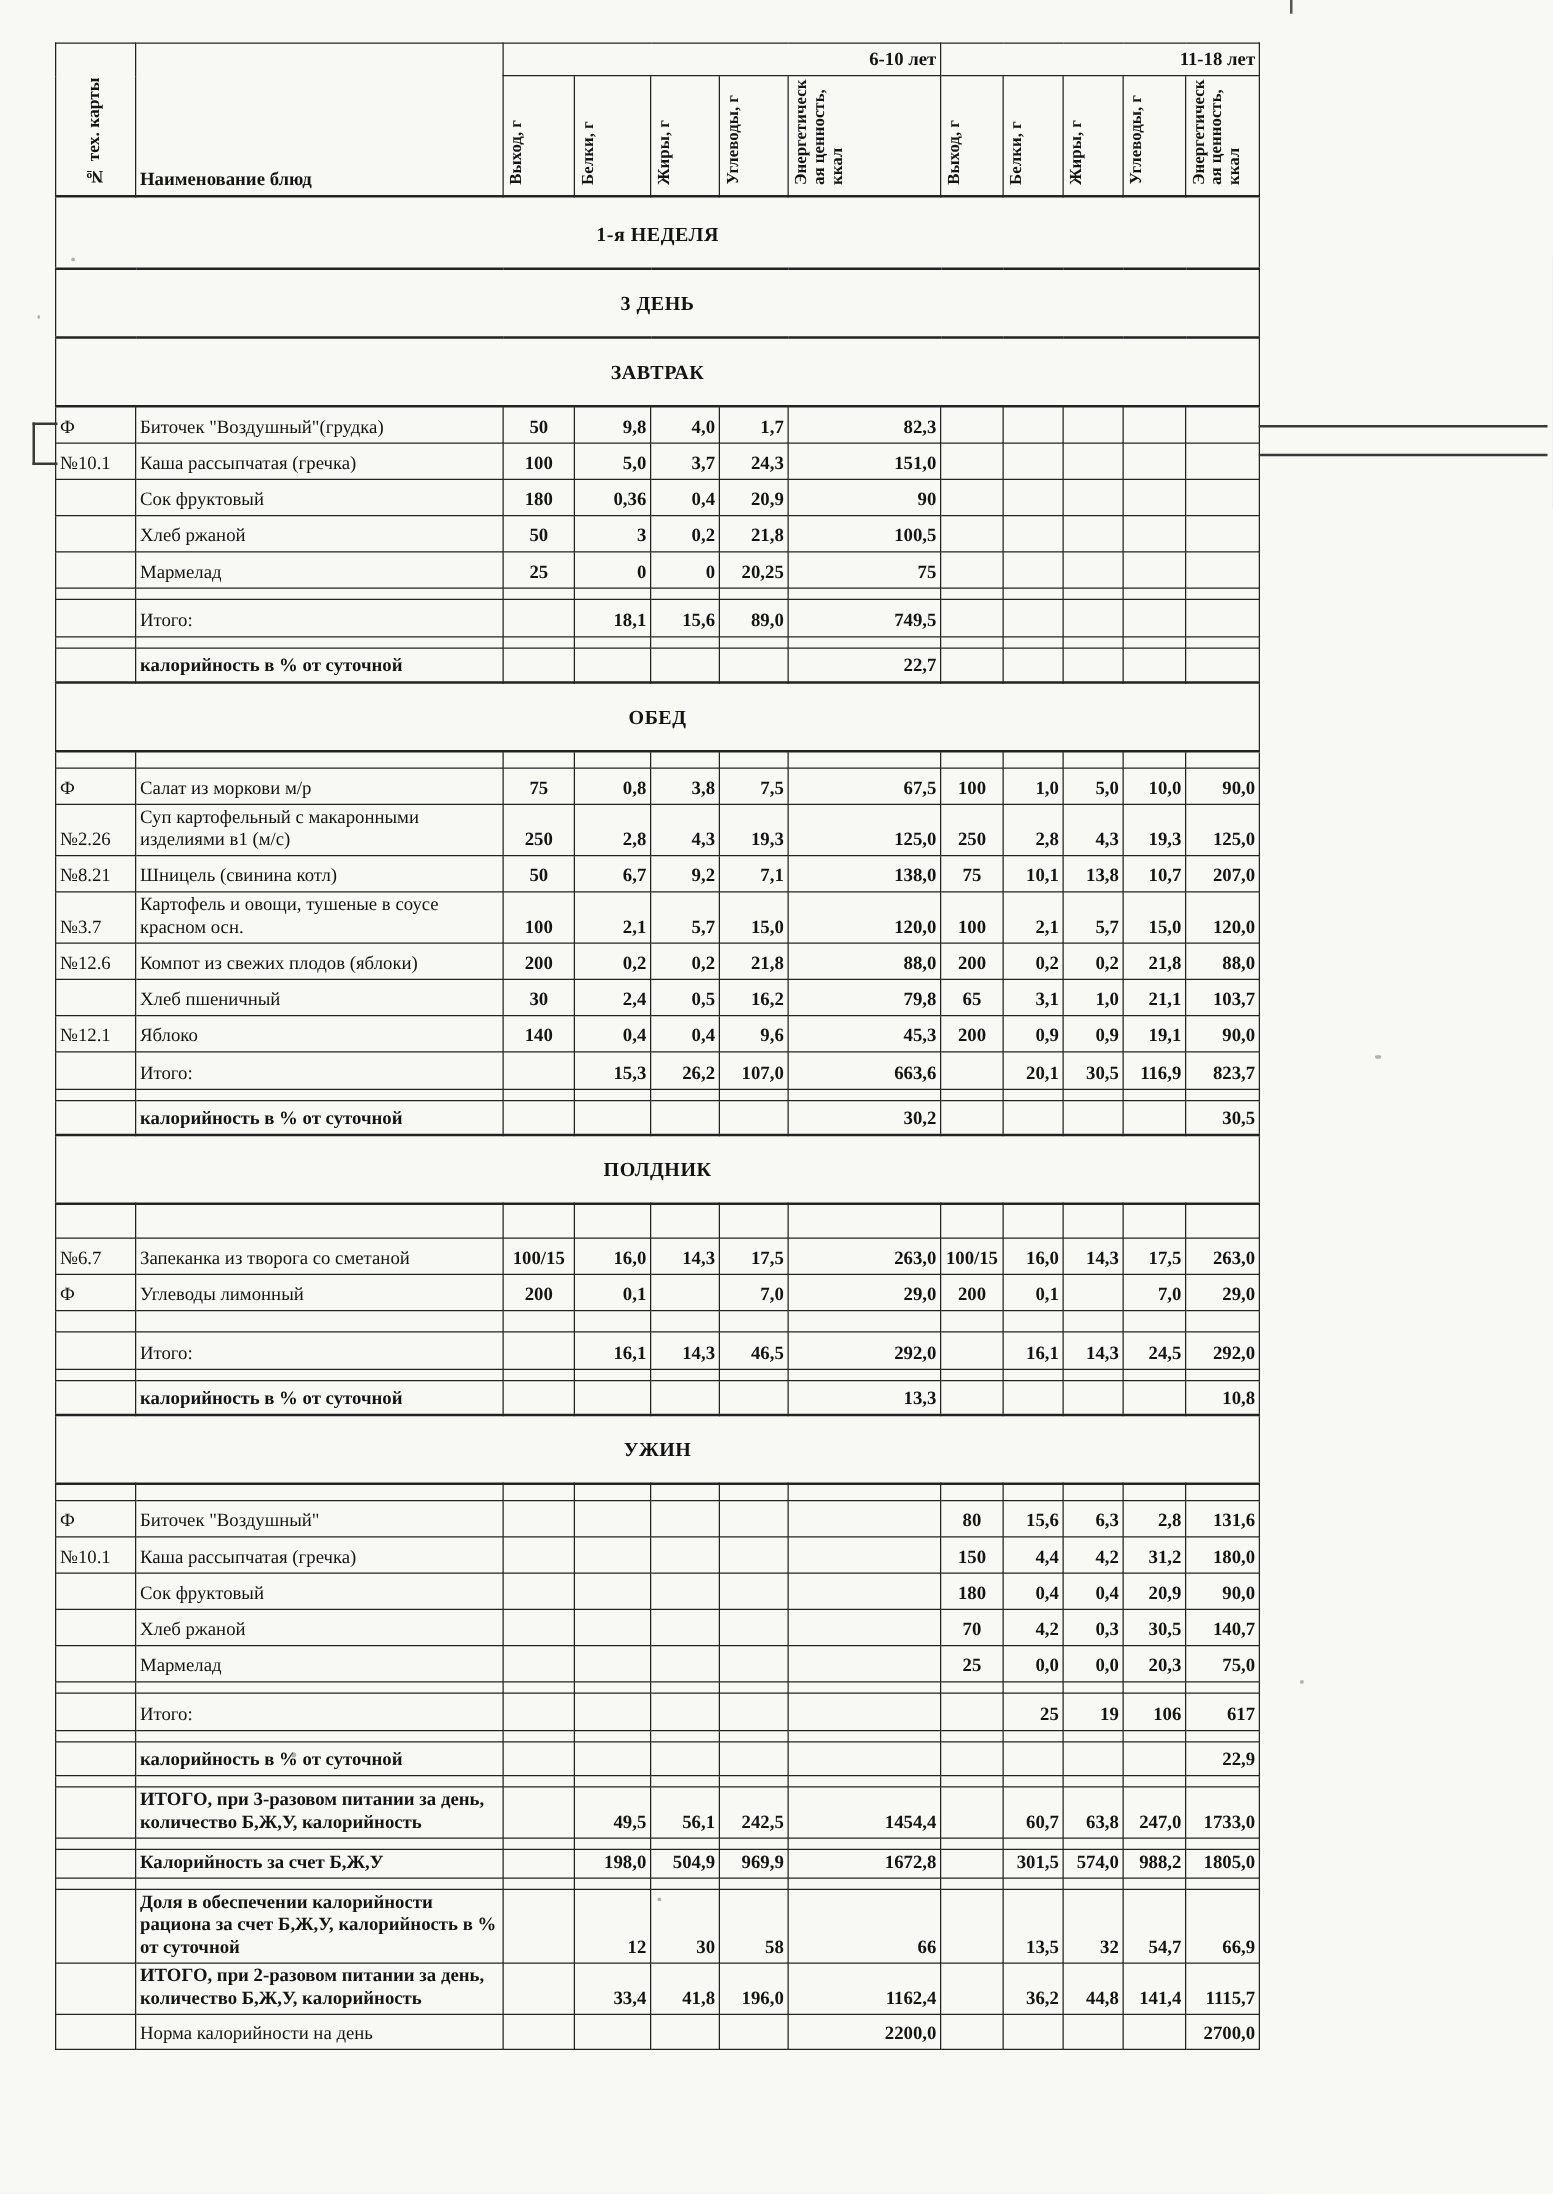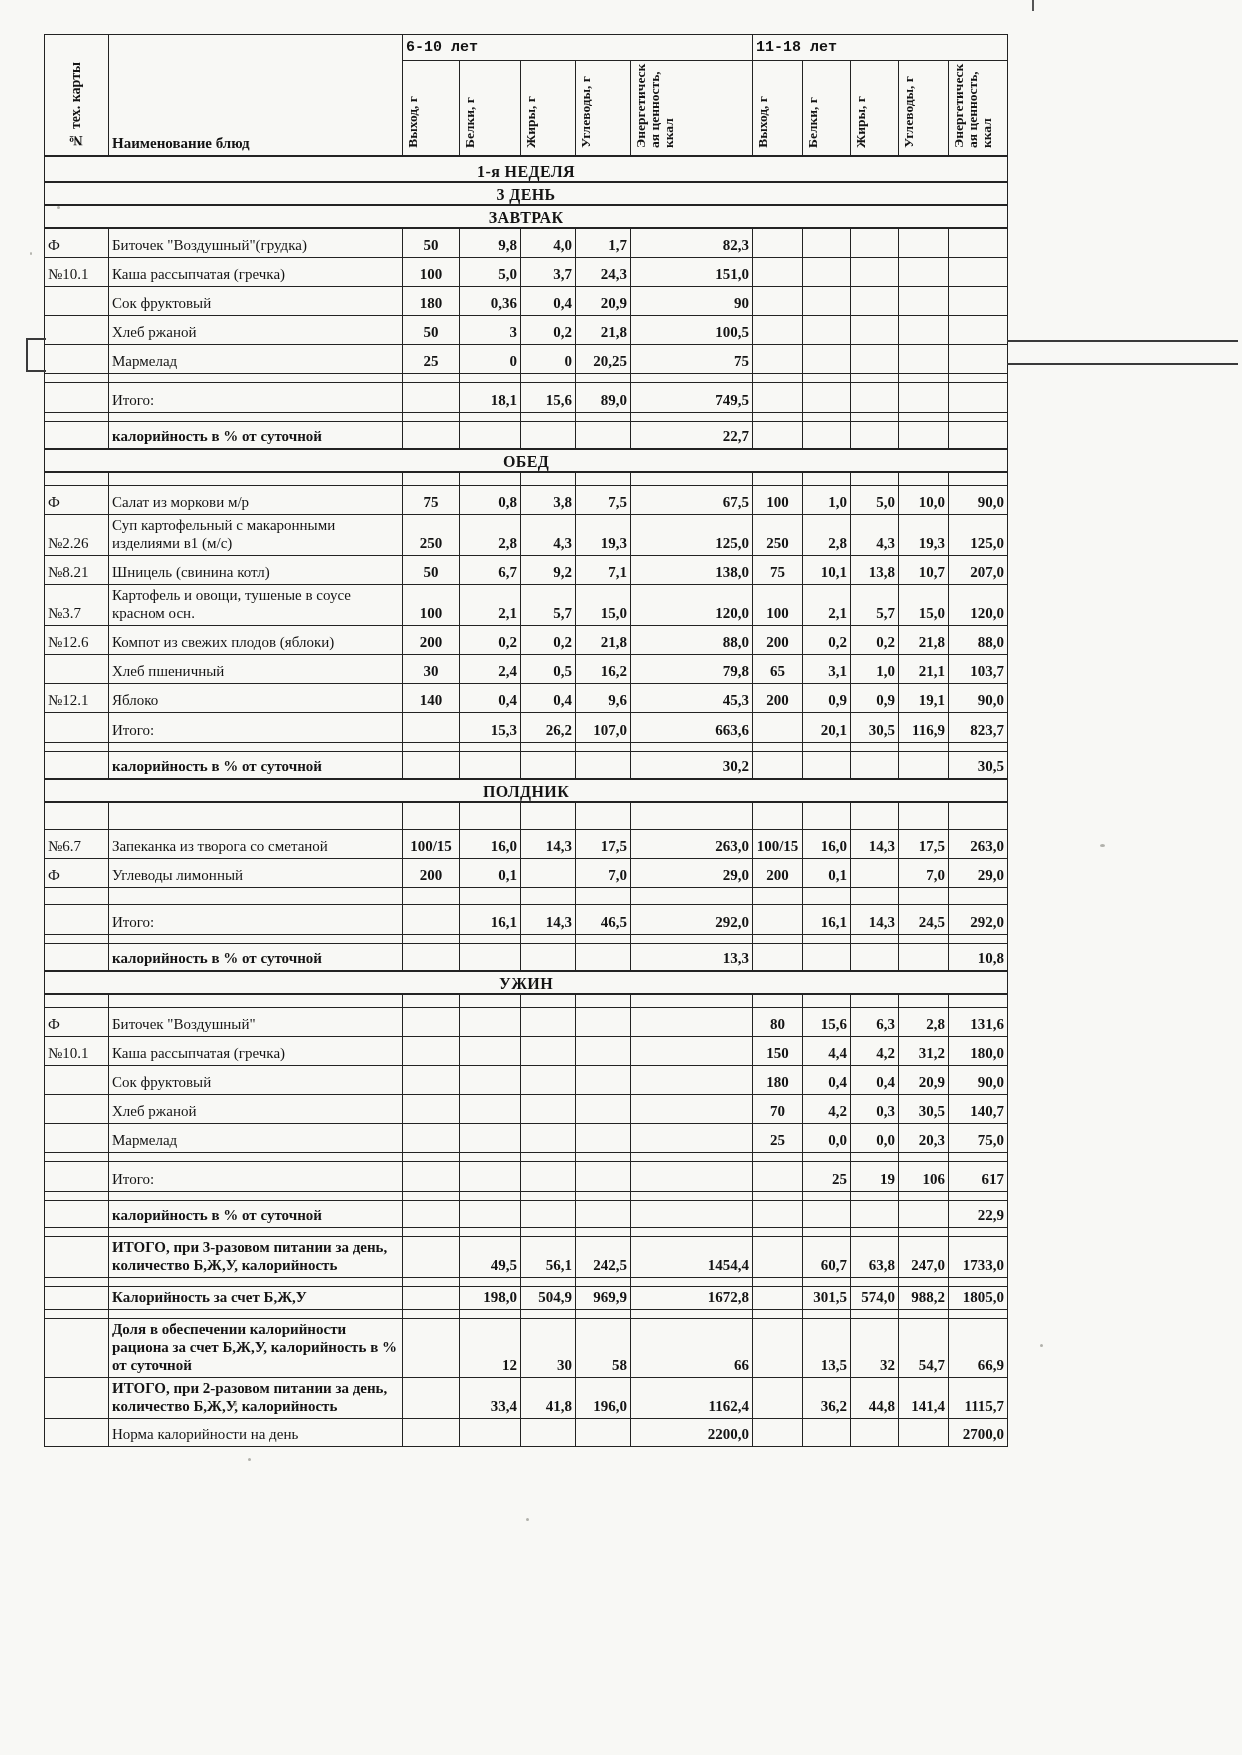--- a/index.html
+++ b/index.html
@@ -15,37 +15,37 @@
   table.menu th,table.menu td{
     border:1.5px solid #232323;
     font-size:15px;line-height:1.2;
     vertical-align:bottom;
     padding:1px 3px 3px 3px;
     overflow:visible;
     background:transparent;
   }
   
   thead th{font-weight:bold;}
-  th.groupLbl{font-size:16px;text-align:left;vertical-align:middle;height:21px;padding:1px;font-family:Liberation Mono, monospace;}
+  th.groupLbl{font-size:16px;text-align:right;vertical-align:middle;height:21px;padding:1px;}
   th.cardHdr{vertical-align:middle;text-align:center;}
   th.nameHdr{text-align:left;vertical-align:bottom;padding:3px 6px;font-size:15.5px;}
   th.vert{height:90px;vertical-align:bottom;text-align:left;padding:2px 1px 4px 3px;}
   .vtxt{
     display:inline-block;
     writing-mode:vertical-rl;transform:rotate(180deg);
     white-space:normal;word-break:break-all;
     font-size:13.5px;line-height:1.05;max-height:86px;
     text-align:left;
   }
   .vcard{font-size:14px;max-height:102px;}
   
   tr.r-week td,tr.r-day td,tr.r-section td{
     text-align:center;font-weight:bold;font-size:16px;
     border-top-width:2.5px;border-bottom-width:2.5px;
-    letter-spacing:.4px;padding:0;
+    letter-spacing:.4px;padding:16px;
   }
   tr.r-week td{height:24px;} tr.r-day td{height:21px;text-align:center;} tr.r-section td{height:21px;}
   tr.r-dish td,tr.r-gap td,tr.r-gap2 td{height:24px;}
   tr.r-gap td{height:8px;} tr.r-gap2 td{height:22px;}
   tr.r-blank td{height:8px;padding:0;} tr.r-blank2 td{height:16px;padding:0;}
   tr.r-total td{height:25px;} tr.r-pct td{height:22px;} tr.r-norm td{height:23px;}
   td.nb{border-top:none;border-bottom:none;}
   td.card{padding-left:5px;font-size:15px;}
   td.name{padding-left:6px;font-size:15.2px;white-space:pre-line;}
   td.out{text-align:center;font-weight:bold;}

